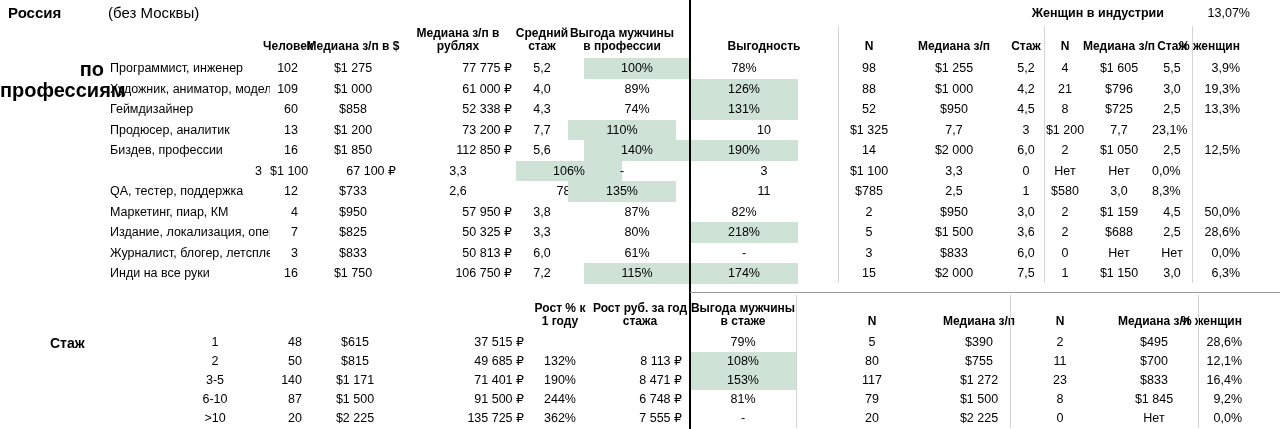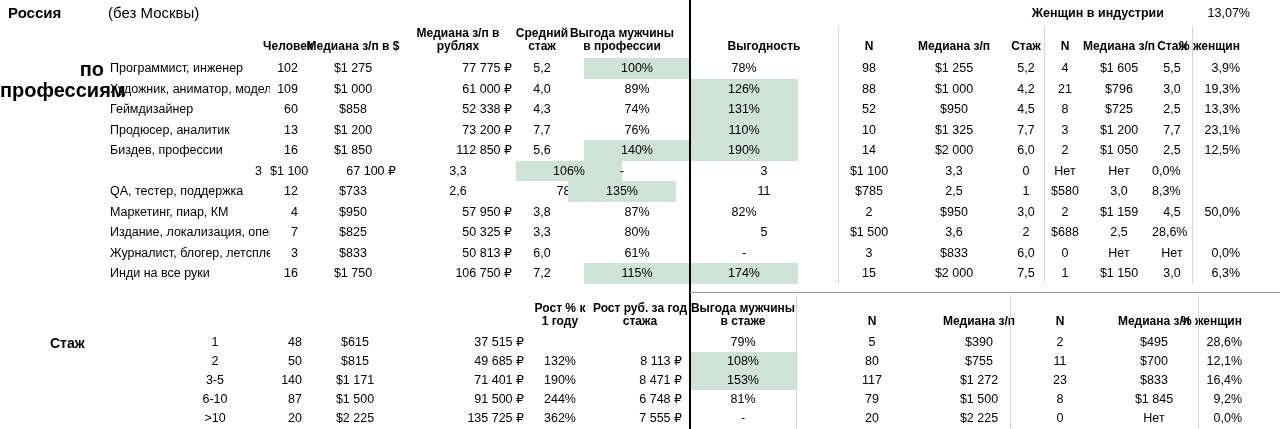--- a/index.html
+++ b/index.html
@@ -167,23 +167,20 @@
       <div class="cell r pr40">13,3%</div>
     </div>
     <div class="grid g1 trow">
       <div class="cell"></div>
       <div class="cell clip">Продюсер, аналитик</div>
       <div class="cell r pr8">13</div>
       <div class="cell c">$1 200</div>
       <div class="cell r pr4">73 200 ₽</div>
       <div class="cell c">7,7</div>
       <div class="cell">
-        <span class="box bR">76%</span>
-      </div>
-      <div class="cell">
         <span class="box bL hl">110%</span>
       </div>
       <div class="cell c">10</div>
       <div class="cell c">$1 325</div>
       <div class="cell c">7,7</div>
       <div class="cell c">3</div>
       <div class="cell c">$1 200</div>
       <div class="cell c">7,7</div>
       <div class="cell r pr40">23,1%</div>
     </div>
@@ -271,20 +268,23 @@
     </div>
     <div class="grid g1 trow">
       <div class="cell"></div>
       <div class="cell clip">Издание, локализация, опер</div>
       <div class="cell r pr8">7</div>
       <div class="cell c">$825</div>
       <div class="cell r pr4">50 325 ₽</div>
       <div class="cell c">3,3</div>
       <div class="cell">
         <span class="box bR">80%</span>
+      </div>
+      <div class="cell">
+        <span class="box bL hl">218%</span>
       </div>
       <div class="cell c">5</div>
       <div class="cell c">$1 500</div>
       <div class="cell c">3,6</div>
       <div class="cell c">2</div>
       <div class="cell c">$688</div>
       <div class="cell c">2,5</div>
       <div class="cell r pr40">28,6%</div>
     </div>
     <div class="grid g1 trow">

